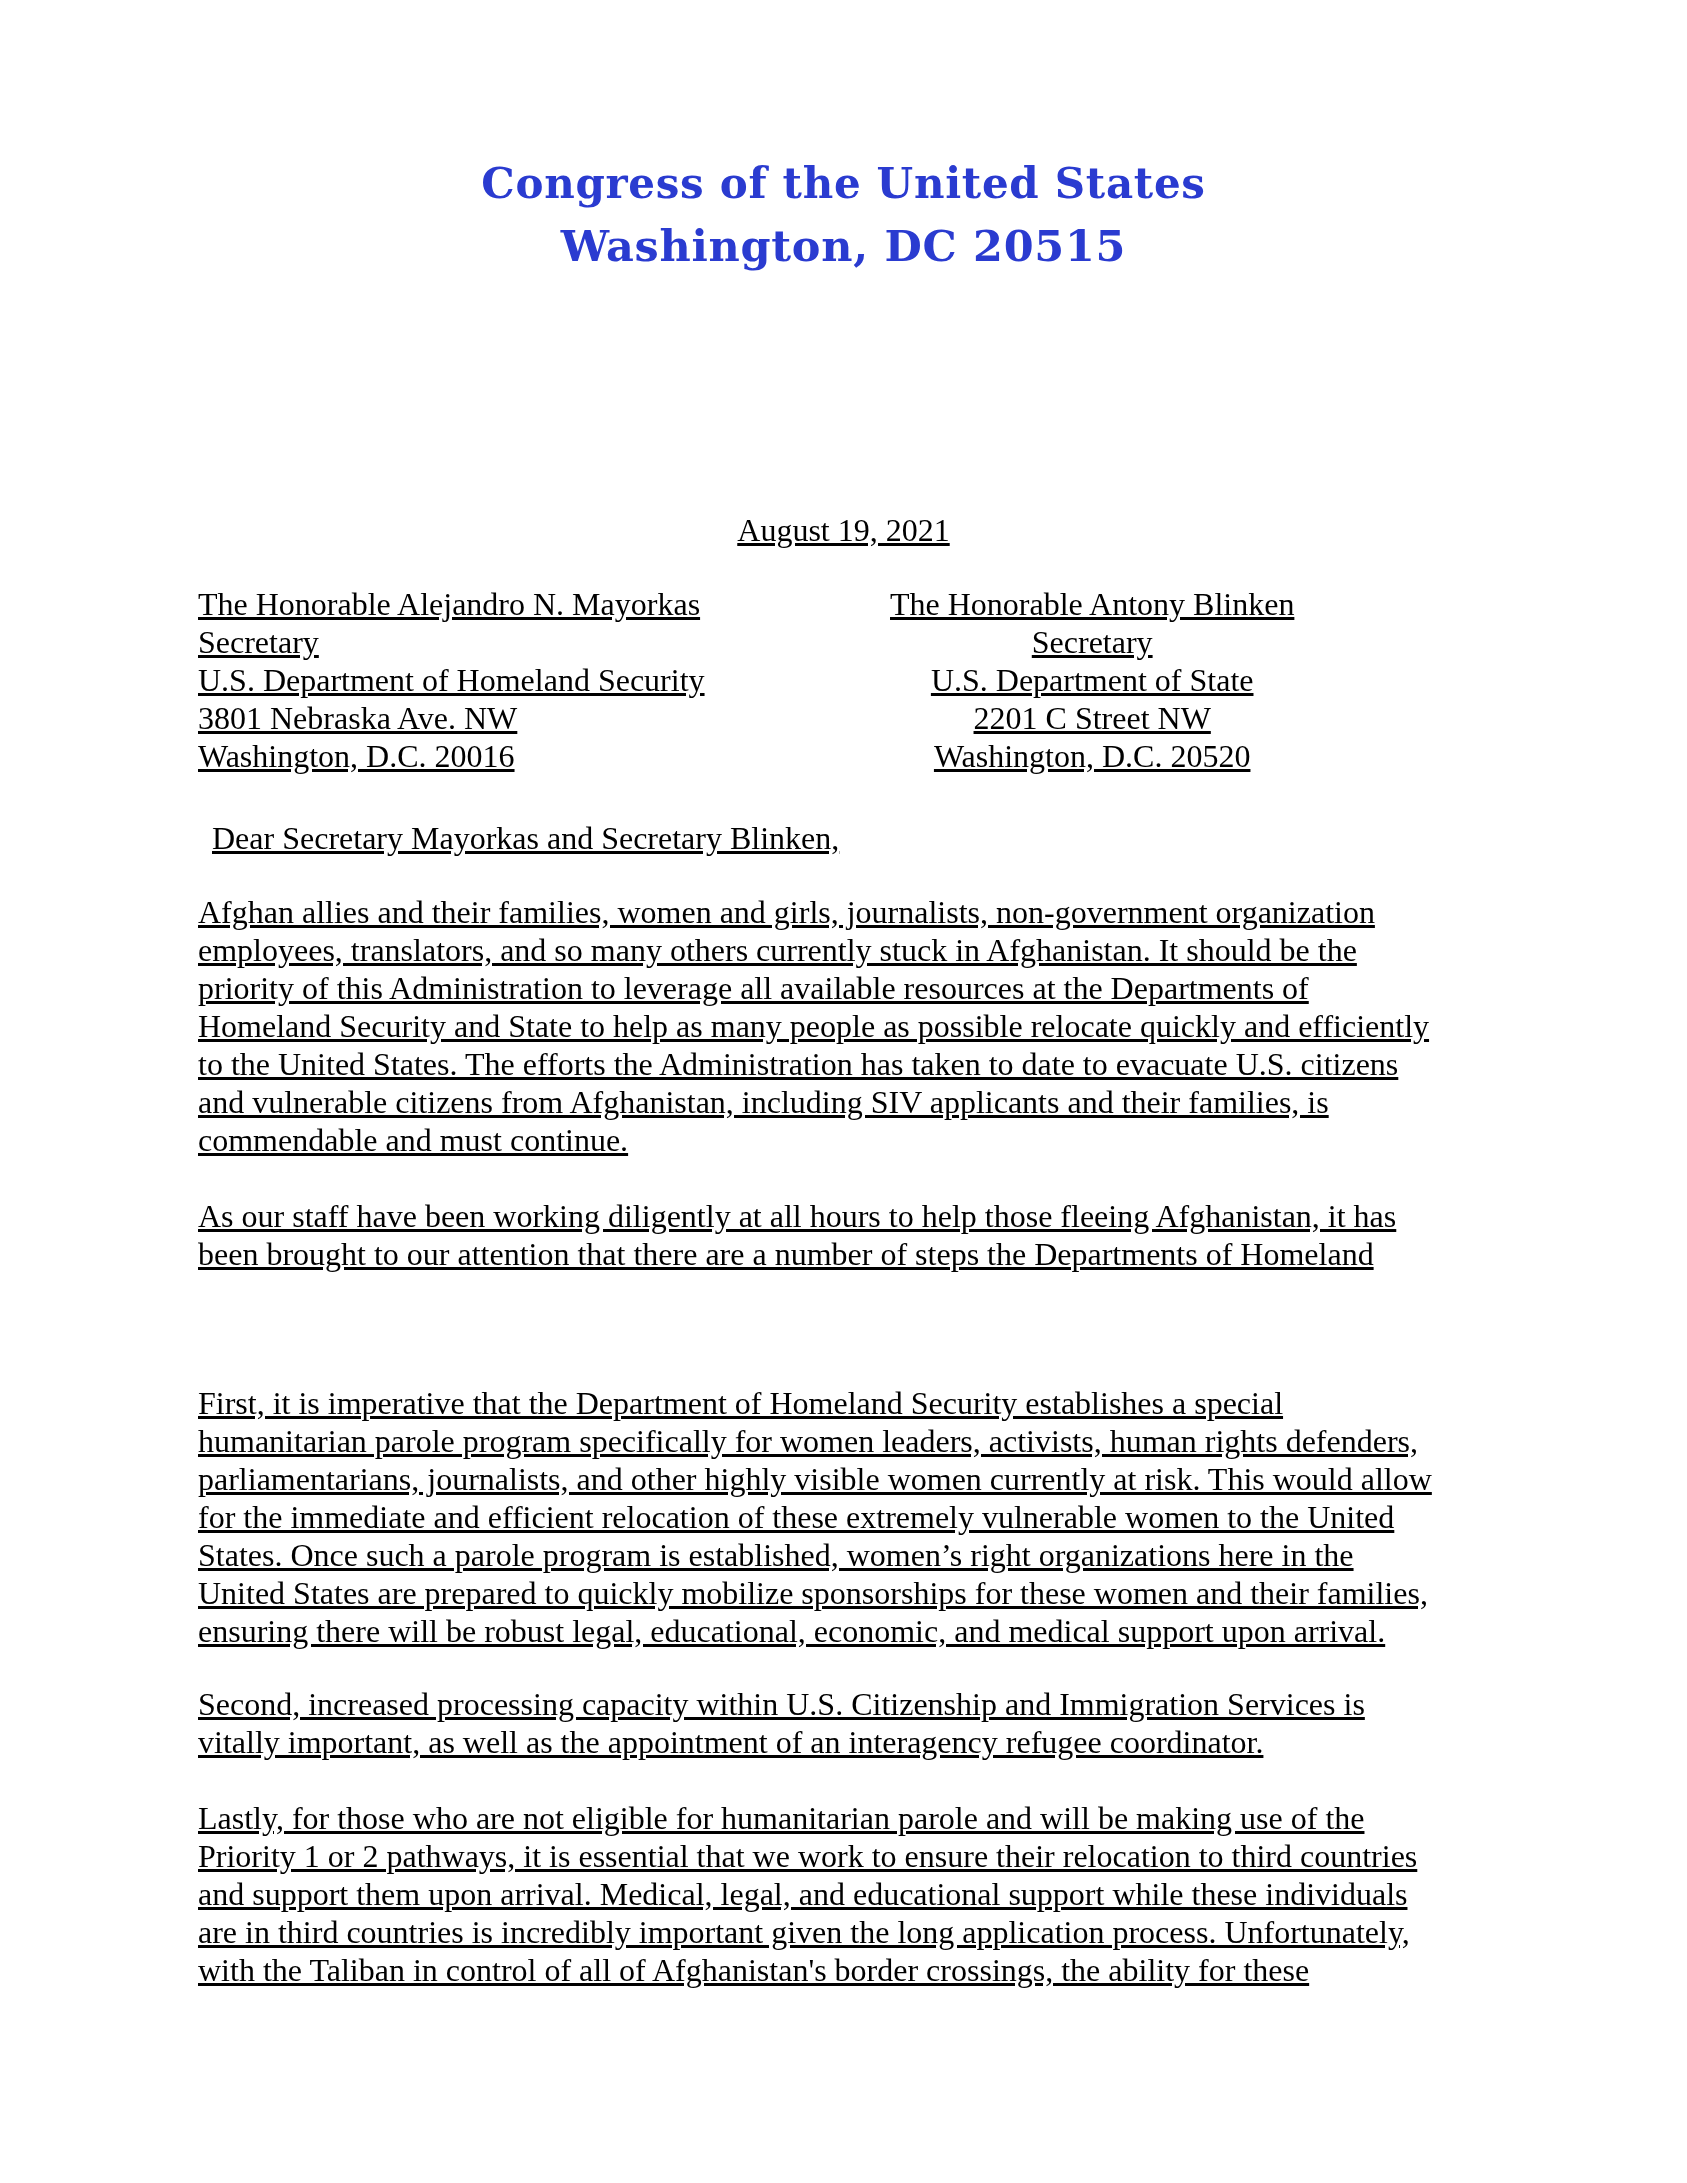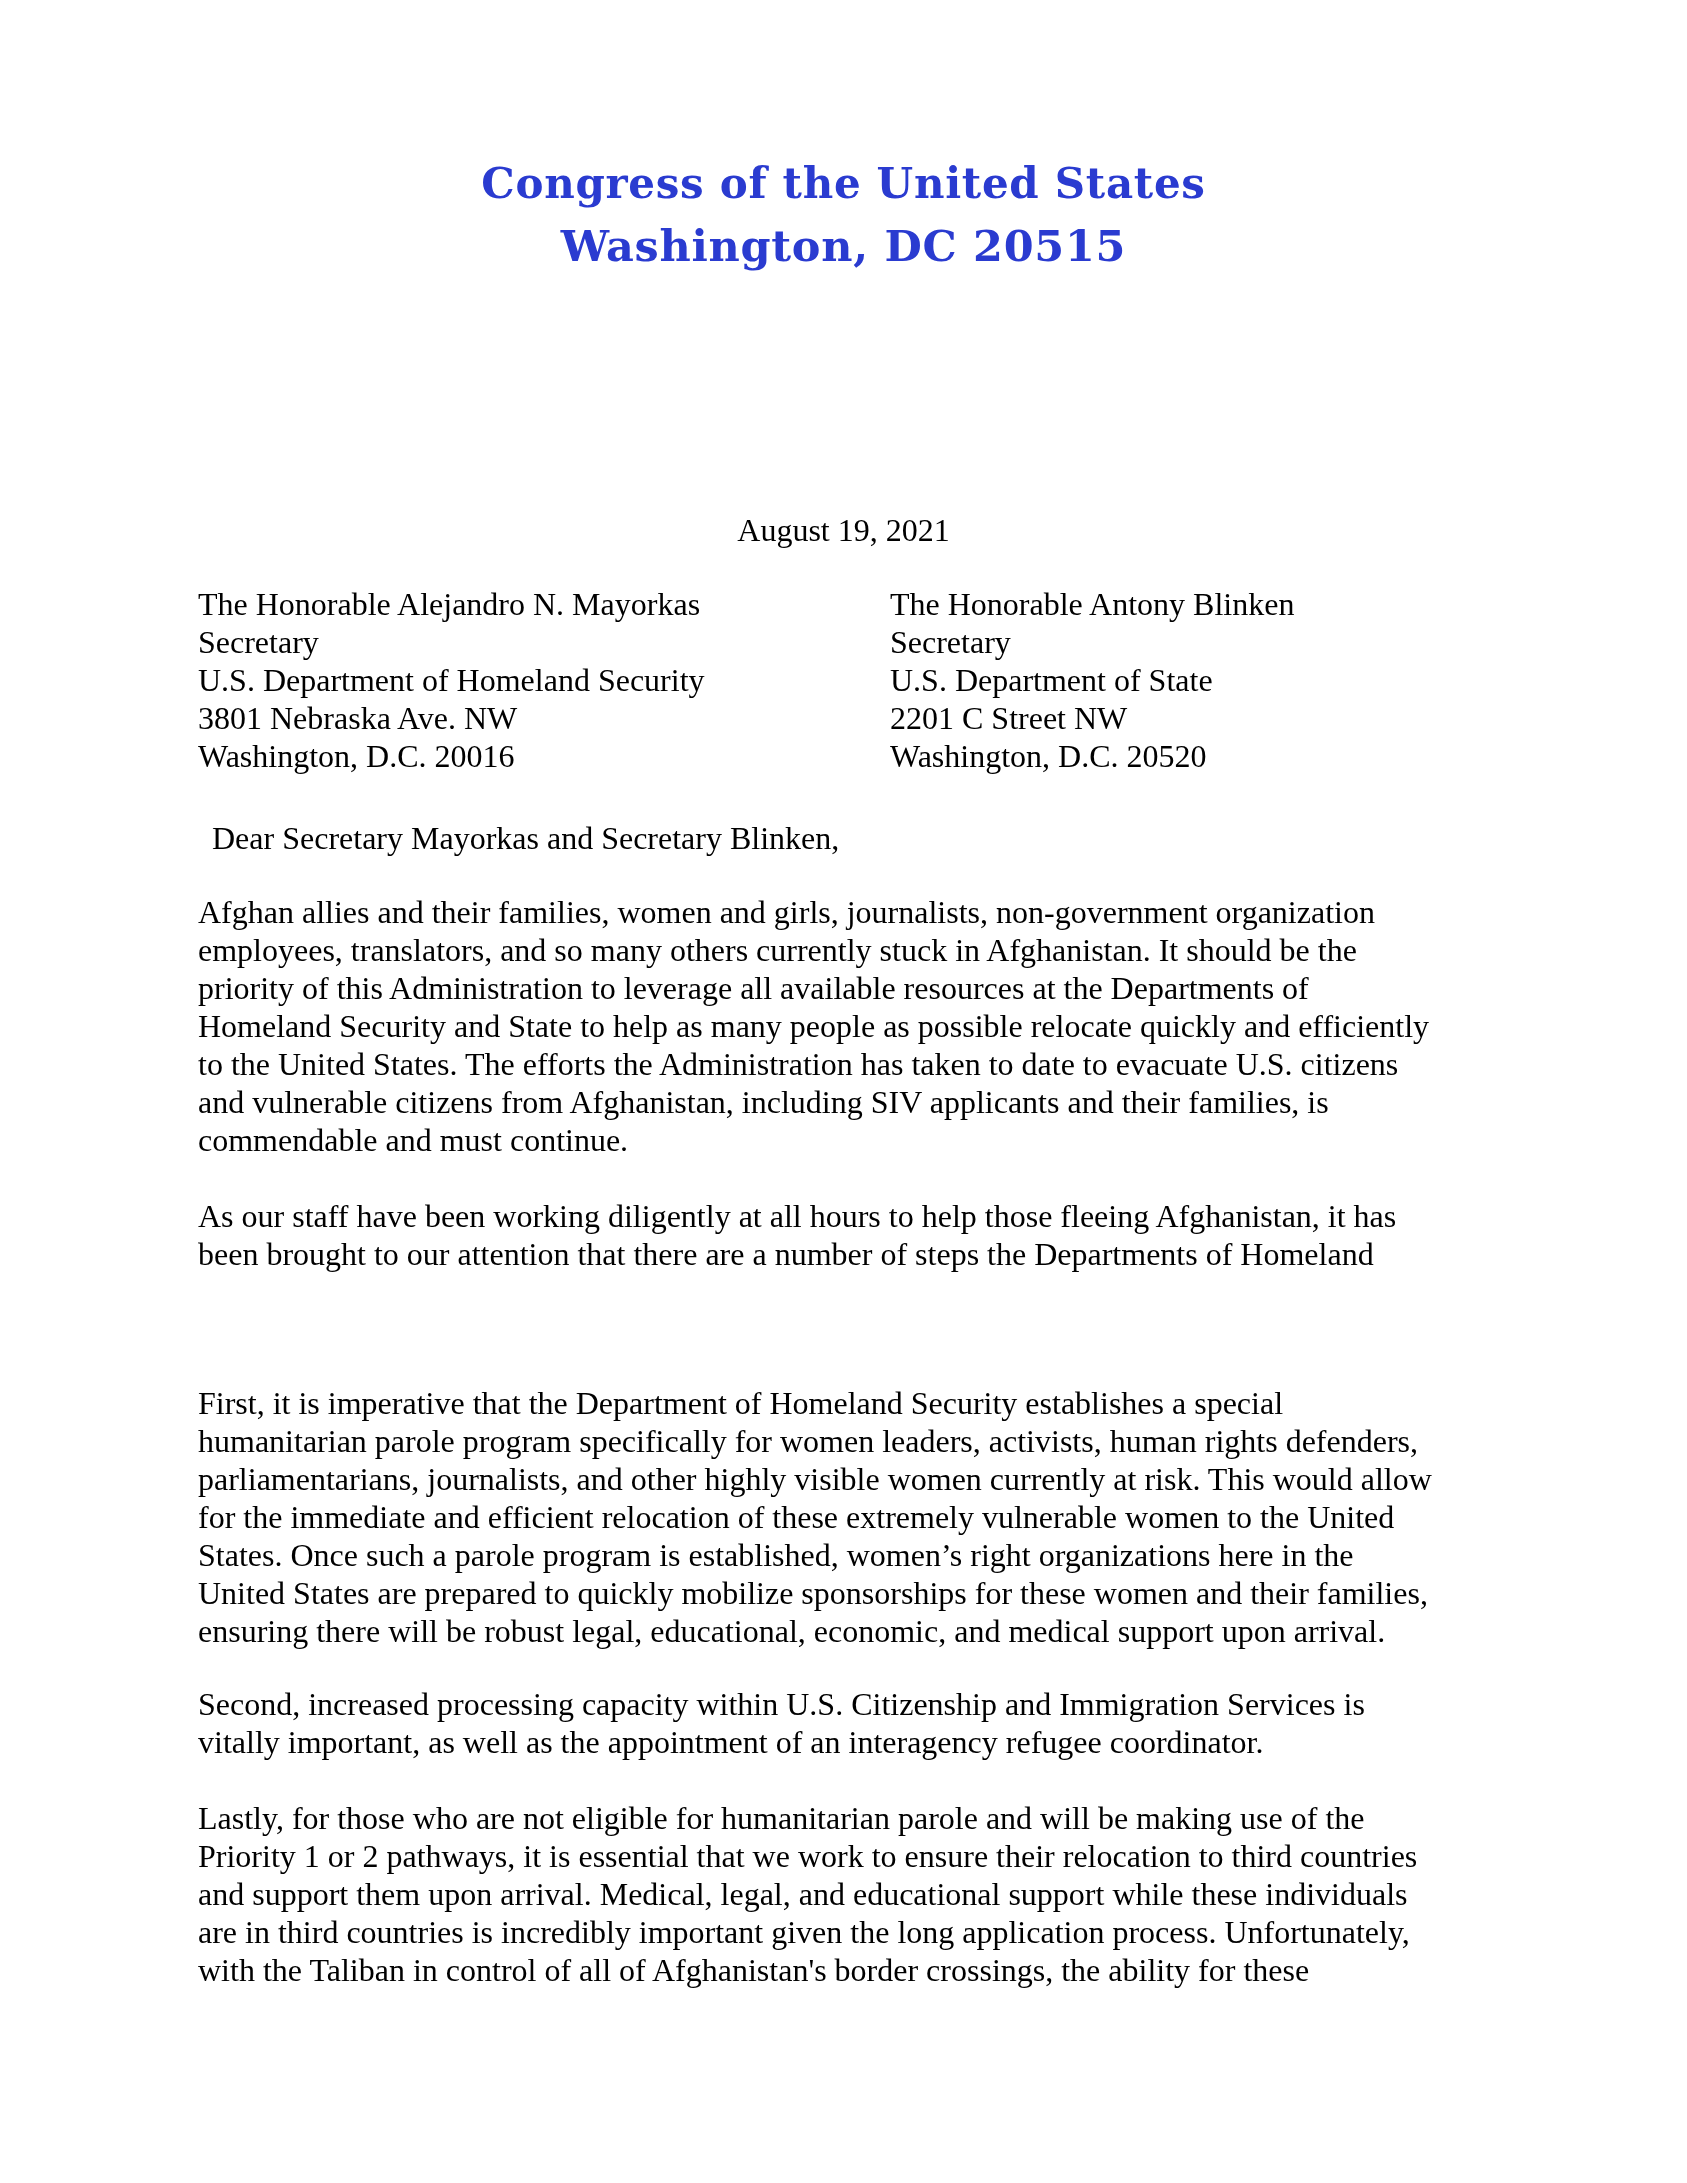--- a/index.html
+++ b/index.html
@@ -2,25 +2,25 @@
 <html style="font-size:10.6px"><head>
 <meta charset="utf-8">
 <style>
   html, body { margin: 0; padding: 0; background: #ffffff; }
   body { width: 1687px; height: 2183px; position: relative; overflow: hidden; }
   .page { position: absolute; left: 0; top: 0; width: 1687px; height: 2183px; background: #fff; margin-top: 48px; }
   .letterhead { position: absolute; left: 0; width: 1687px; text-align: center; color: #2a3bd0;
     font-family: "DejaVu Serif", serif; font-weight: bold; letter-spacing: 0.7px; }
   .lh1 { top: 111px; font-size: 42px; }
   .lh2 { top: 173px; font-size: 43px; }
-  .text { font-family: "Liberation Serif", serif; font-size: 32px; color: #000; line-height: 38px; }
+  .text { font-family: "Liberation Serif", serif; font-size: 32px; color: #000; line-height: 38px; text-decoration: underline; }
   .date { position: absolute; left: 0; width: 1687px; text-align: center; top: 463px; }
   .addr { position: absolute; top: 537px; }
   .addr-left { left: 198px; }
-  .addr-right { left: 890px; }
+  .addr-right { left: 890px; text-align: center; }
   .addr div { white-space: nowrap; }
   .salutation { position: absolute; left: 212px; top: 771px; white-space: nowrap; }
   .para { position: absolute; left: 198px; width: 1297px; }
   .para div { white-space: nowrap; }
   #p1 { top: 845px; }
   #p2 { top: 1149px; }
   #p3 { top: 1336px; }
   #p4 { top: 1637px; }
   #p5 { top: 1751px; }
 </style>

